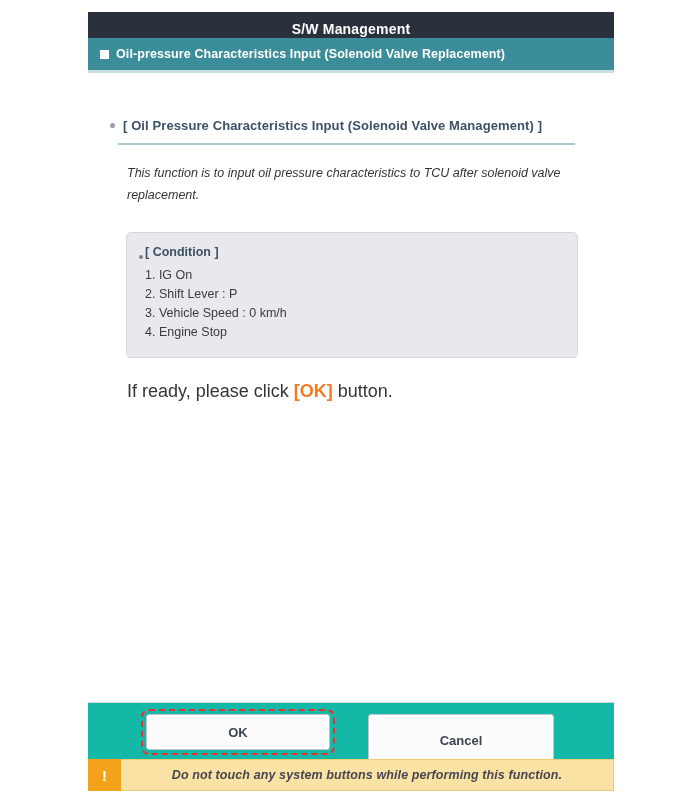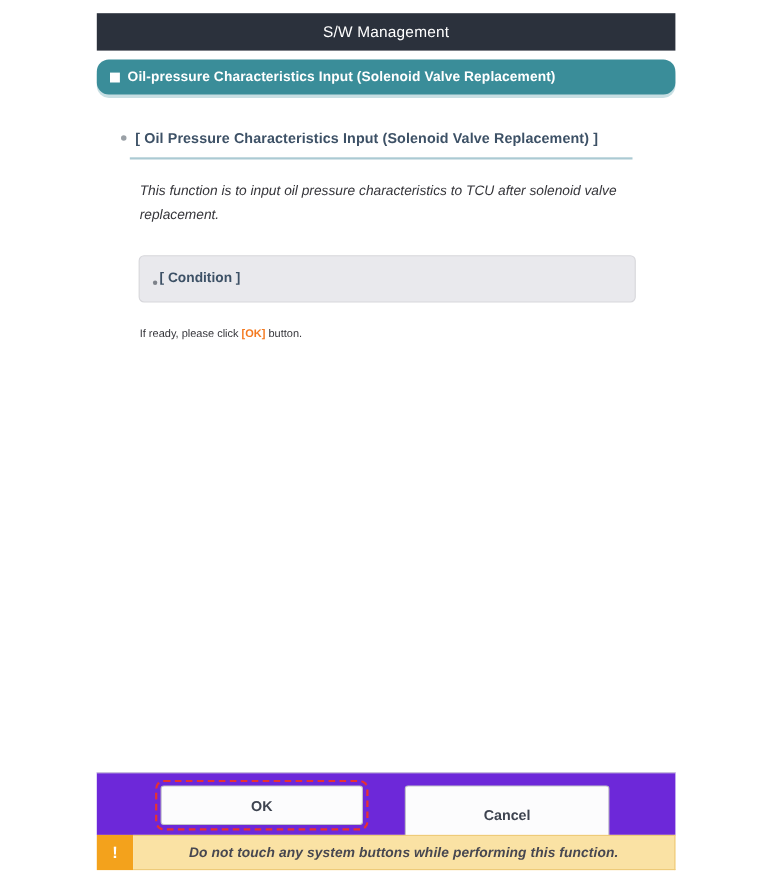--- a/index.html
+++ b/index.html
@@ -11,30 +11,29 @@
     -webkit-font-smoothing: antialiased;
   }
   .app { position: relative; width: 700px; height: 803px; background: #ffffff; overflow: hidden; }
 
   
   .titlebar {
     position: absolute; left: 88px; top: 12px; width: 526px; height: 34px;
     background: #2b313c;
     display: flex; align-items: center; justify-content: center;
   }
-  .titlebar .title { color: #ffffff; font-size: 14px; font-weight: normal; letter-spacing: .2px; }
+  .titlebar .title { color: #ffffff; font-size: 14px; font-weight: bold; letter-spacing: .2px; }
 
   
   .subheader {
-    position: absolute; left: 88px; top: 54px; width: 526px; height: 32px;
+    position: absolute; left: 88px; top: 38px; width: 526px; height: 32px;
     background: #3a8d99;
     display: flex; align-items: center;
     padding-left: 12px;
     box-shadow: 0 3px 0 rgba(58,141,153,0.28);
-    border-radius: 11px;
   }
   .subheader .sq {
     width: 9px; height: 9px; background: #ffffff; display: inline-block;
     margin-right: 7px; flex: 0 0 auto;
   }
   .subheader .sub-label { color: #ffffff; font-size: 12.5px; font-weight: bold; letter-spacing: .1px; }
 
   
   .content { position: absolute; left: 88px; top: 78px; width: 526px; }
 
@@ -68,27 +67,27 @@
   .condition-title .cdot {
     width: 4px; height: 4px; border-radius: 50%;
     background: #7d828a; margin-right: 2px; flex: 0 0 auto;
   }
   .condition-title .condition-title-text {
     color: #3d5166; font-size: 12.5px; font-weight: bold;
   }
   .condition-list { list-style: none; margin-top: 7px; padding-left: 6px; }
   .condition-list li { font-size: 12.5px; line-height: 19px; color: #3a3a40; }
 
-  .instruction { margin: 23px 39px 0 39px; font-size: 10px; color: #35353a; }
+  .instruction { margin: 23px 39px 0 39px; font-size: 18px; color: #35353a; }
   .instruction .hl { color: #f4791f; font-weight: bold; }
 
   
   .button-bar {
     position: absolute; left: 88px; top: 702px; width: 526px; height: 57px;
-    background: #6d28d9; border-top: 1px solid #d8d8dc;
+    background: #14b8a6; border-top: 1px solid #d8d8dc;
   }
   .btn {
     position: absolute;
     background: #fcfcfd;
     border: 1px solid #c3c3c9;
     border-radius: 3px;
     font-family: "Liberation Sans", "DejaVu Sans", sans-serif;
     font-size: 13px; font-weight: bold; color: #3e4450;
     display: flex; align-items: center; justify-content: center;
     cursor: pointer;
@@ -127,31 +126,37 @@
 
   <div class="subheader">
     <span class="sq"></span>
     <span class="sub-label">Oil-pressure Characteristics Input (Solenoid Valve Replacement)</span>
   </div>
 
   <div class="content">
 
     <div class="section-heading">
       <span class="dot"></span>
-      <span class="heading-text">[ Oil Pressure Characteristics Input (Solenoid Valve Replacement) ]</span>
+      <span class="heading-text">[ Oil Pressure Characteristics Input (Solenoid Valve Management) ]</span>
     </div>
     <div class="heading-underline"></div>
 
     <p class="description">This function is to input oil pressure characteristics to TCU after solenoid valve replacement.</p>
 
     <div class="condition-box">
       <div class="condition-title">
         <span class="cdot"></span>
         <span class="condition-title-text">[ Condition ]</span>
       </div>
+      <ul class="condition-list">
+        <li>1. IG On</li>
+        <li>2. Shift Lever : P</li>
+        <li>3. Vehicle Speed : 0 km/h</li>
+        <li>4. Engine Stop</li>
+      </ul>
     </div>
 
     <p class="instruction"><span>If ready, please click </span><span class="hl">[OK]</span><span> button.</span></p>
 
   </div>
 
   <div class="button-bar">
     <button class="btn btn-ok">OK</button>
     <button class="btn btn-cancel">Cancel</button>
   </div>

